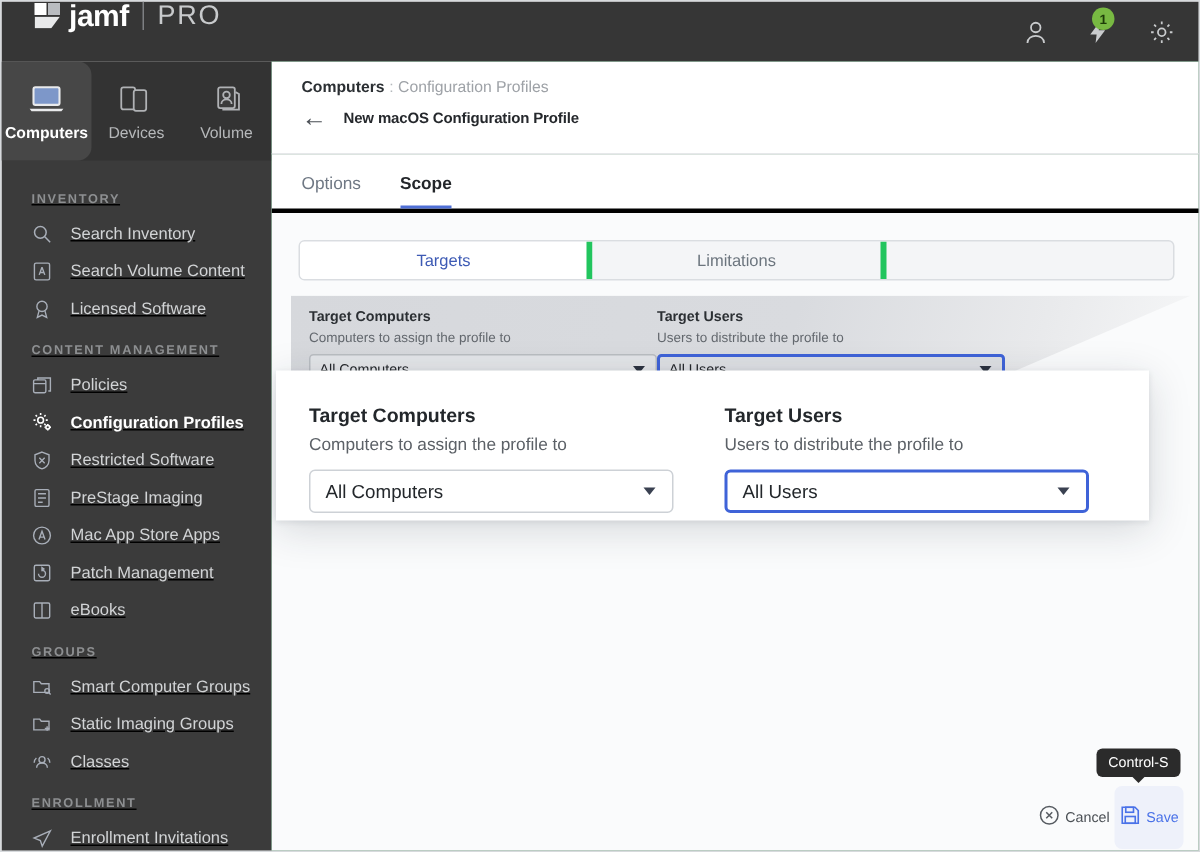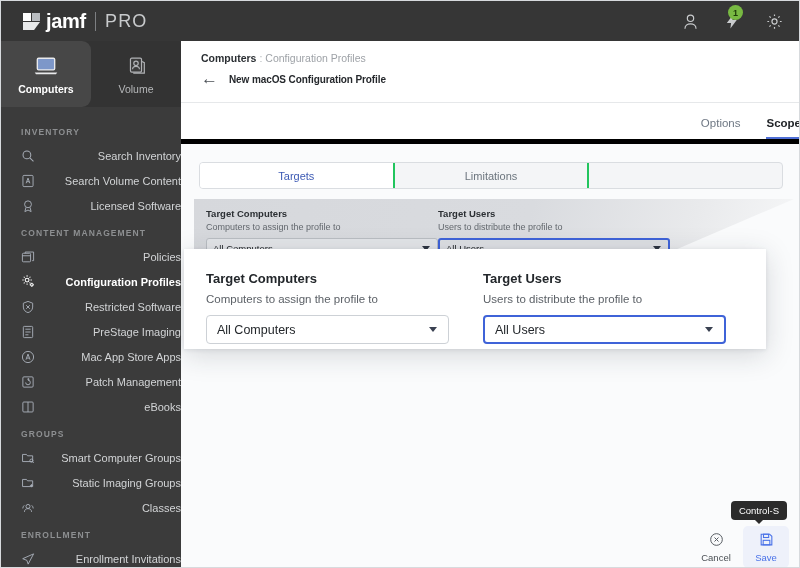--- a/index.html
+++ b/index.html
@@ -26,21 +26,21 @@
     position: absolute;
     left: 0; top: 0;
     width: 800px; height: 40px;
     background: #363636;
     display: flex;
     align-items: center;
     box-sizing: border-box;
   }
   .logo-wrap {
     display: flex;
-    align-items: center;
+    align-items: flex-start;
     padding-left: 22px;
     height: 40px;
   }
   .logo-mark {
     width: 17px; height: 17px;
     position: relative;
     margin-right: 6px;
     margin-top: 1px;
   }
   .logo-mark .sq {
@@ -135,38 +135,38 @@
     color: #ffffff;
     font-weight: 700;
   }
   .seg-tab .ic { height: 26px; display:flex; align-items:center; }
 
   .nav-scroll {
     height: 462px;
     overflow: hidden;
     padding-top: 10px;
     box-sizing: border-box;
+    text-decoration: underline;
   }
   .nav-group {
     color: #8d8f91;
     font-size: 8.5px;
     font-weight: 700;
     letter-spacing: 1.1px;
     padding: 10px 0 6px 20px;
     text-transform: uppercase;
   }
   .nav-item {
     display: flex;
     align-items: center;
     height: 25px;
     padding-left: 20px;
     color: #d2d4d6;
     font-size: 11px;
     cursor: pointer;
-    justify-content: space-between;
   }
   .nav-item.active { color: #ffffff; font-weight: 700; }
   .nav-item .ic {
     width: 22px;
     display: flex;
     align-items: center;
     flex-shrink: 0;
   }
   .nav-item .lbl { padding-left: 4px; }
 
@@ -211,22 +211,21 @@
     color: #25282c;
     letter-spacing: -0.1px;
   }
   .tabbar {
     height: 36px;
     background: #ffffff;
     display: flex;
     align-items: flex-end;
     padding-left: 20px;
     gap: 26px;
-    border-bottom: 5px solid #000000;
-    justify-content: flex-end;
+    border-bottom: 3px solid #000000;
   }
   .tab {
     font-size: 11.5px;
     color: #6f7884;
     padding-bottom: 8px;
     cursor: pointer;
     border-bottom: 2px solid transparent;
   }
   .tab.active {
     color: #23262a;
@@ -252,21 +251,21 @@
     background: #f4f5f7;
   }
   .segctl .s {
     flex: 1;
     display: flex;
     align-items: center;
     justify-content: center;
     font-size: 11px;
     color: #6c757e;
     background: #f4f5f7;
-    border-right: 2px solid #22c55e;
+    border-right: 4px solid #22c55e;
     cursor: pointer;
   }
   .segctl .s:last-child { border-right: none; margin-top: 40px; }
   .segctl .s.active {
     background: #ffffff;
     color: #3d5ab4;
     font-weight: 400;
   }
 
   
@@ -379,21 +378,20 @@
     right: 12px;
     bottom: 6px;
     display: flex;
     align-items: flex-end;
     gap: 4px;
   }
   .act {
     width: 46px;
     height: 42px;
     display: flex;
-    flex-direction: column;
     align-items: center;
     justify-content: center;
     gap: 3px;
     border-radius: 5px;
     cursor: pointer;
     font-size: 9.5px;
   }
   .act.cancel { color: #4b5055; }
   .act.save { color: #4a72e8; background: #eef1fa; }
   .tooltip {
@@ -462,20 +460,29 @@
 
     <div class="seg-tabs">
       <div class="seg-tab active">
         <span class="ic">
           <svg width="26" height="20" viewBox="0 0 30 22" fill="none">
             <rect x="5" y="2" width="20" height="13.5" rx="1.5" fill="#7d97c9" stroke="#e9eaec" stroke-width="1.6"></rect>
             <path d="M2 18.5h26l-1.5 2H3.5z" fill="#e9eaec"></path>
           </svg>
         </span>
         <span>Computers</span>
+      </div>
+      <div class="seg-tab">
+        <span class="ic">
+          <svg width="24" height="21" viewBox="0 0 26 22" fill="none" stroke="#b0b2b5" stroke-width="1.3">
+            <rect x="2" y="2" width="10" height="16" rx="1.6"></rect>
+            <rect x="11" y="4" width="9" height="15" rx="1.6" fill="#3b3b3b"></rect>
+          </svg>
+        </span>
+        <span>Devices</span>
       </div>
       <div class="seg-tab">
         <span class="ic">
           <svg width="24" height="21" viewBox="0 0 26 22" fill="none" stroke="#b0b2b5" stroke-width="1.3">
             <rect x="7" y="2" width="12" height="15" rx="1.4" fill="#3b3b3b"></rect>
             <circle cx="13" cy="7.5" r="2.4"></circle>
             <path d="M9.3 14c0-2 1.7-3.2 3.7-3.2s3.7 1.2 3.7 3.2"></path>
             <path d="M19.5 5.5l2.5 1.3v11.4L10 18.2"></path>
           </svg>
         </span>

